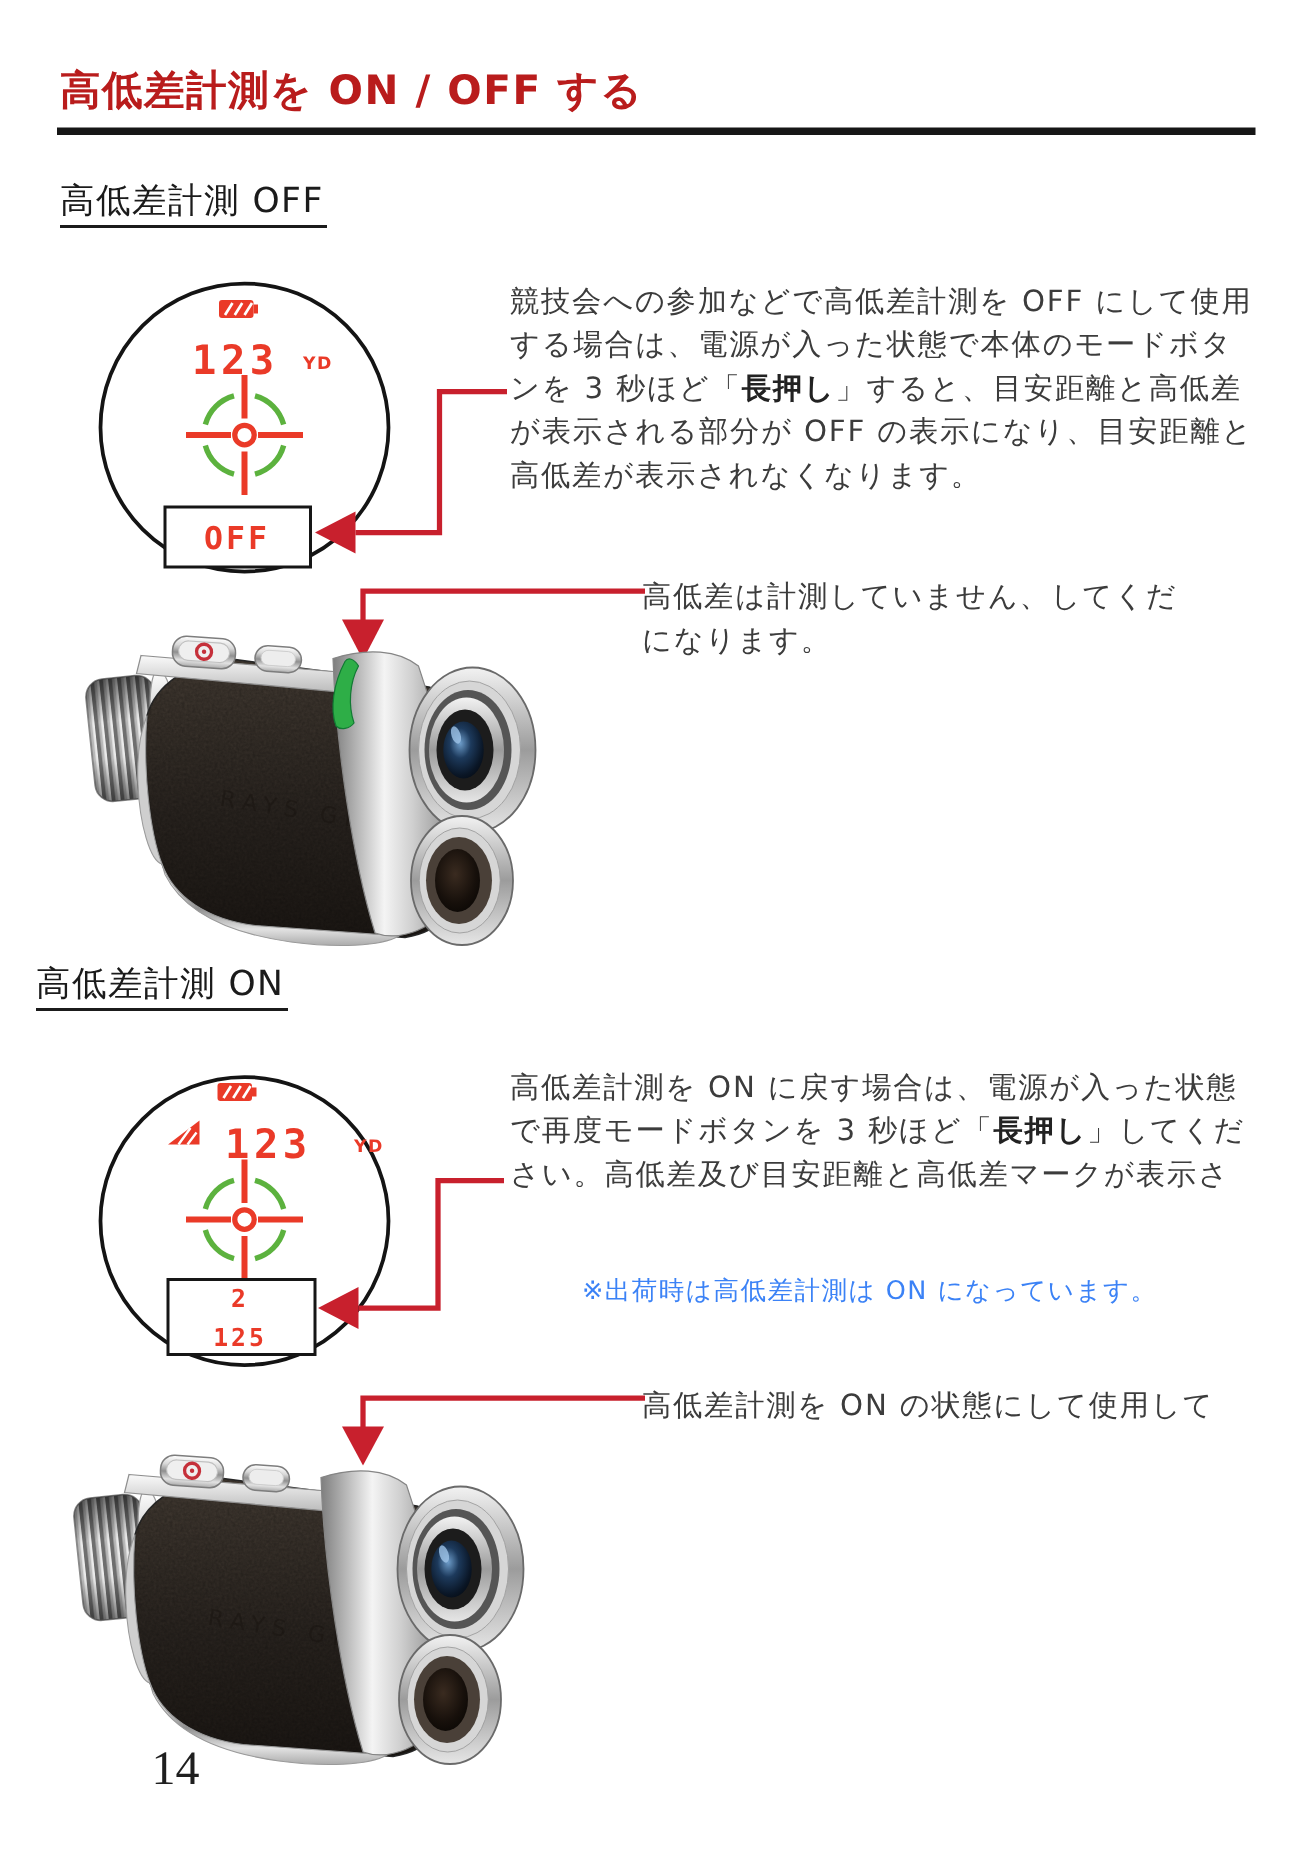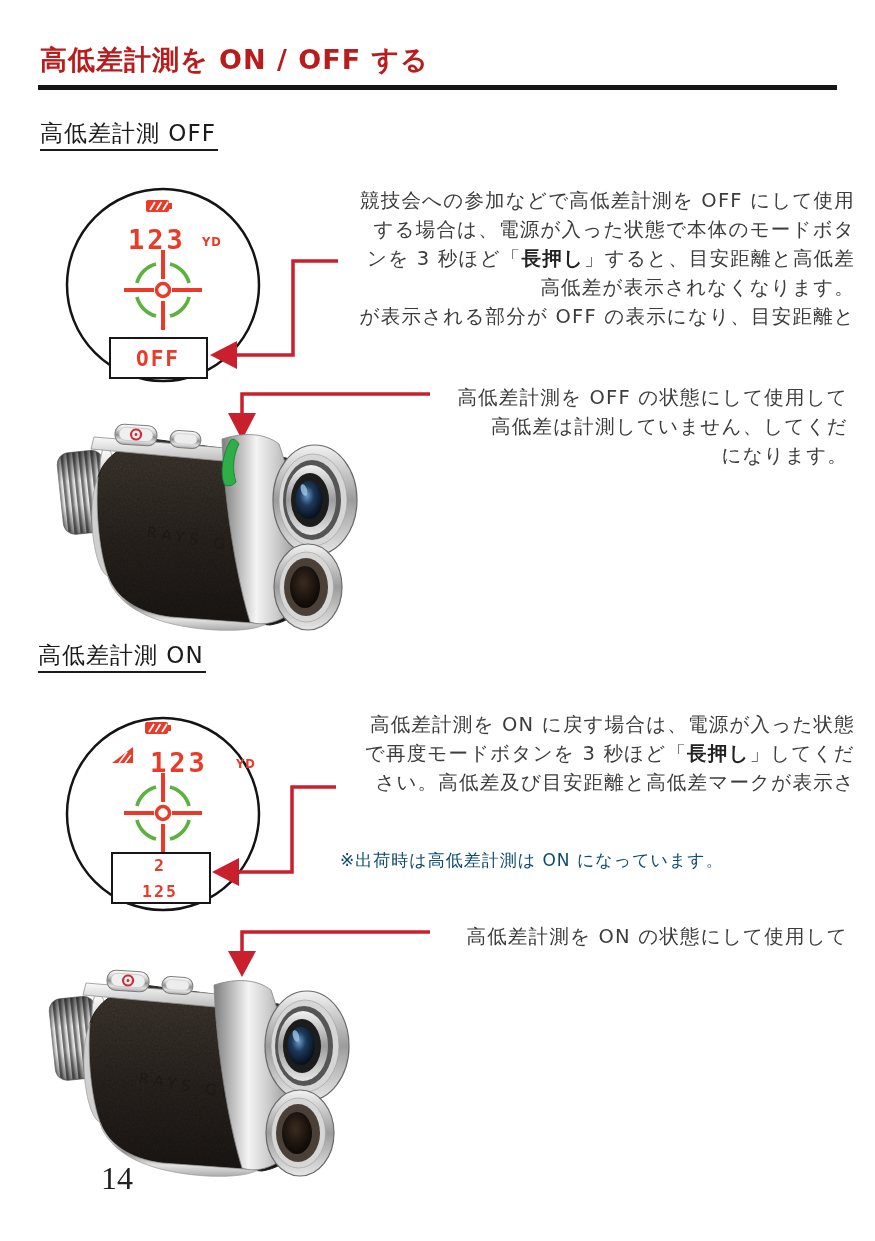--- a/index.html
+++ b/index.html
@@ -4,23 +4,23 @@
 <style>
   html,body{margin:0;padding:0;background:#ffffff;}
   #page{position:relative;width:875px;height:1241px;background:#fff;overflow:hidden;
         font-family:"DejaVu Sans",sans-serif;}
   .abs{position:absolute;}
   .title{left:40px;top:42px;font-size:27px;font-weight:700;color:#b91c1c;letter-spacing:1px;white-space:nowrap;}
   .rule{left:38px;top:85px;width:799px;height:5px;background:#161616;}
   .sec-head{font-size:23px;color:#1b1b1b;letter-spacing:1px;white-space:nowrap;
             border-bottom:2px solid #1b1b1b;padding:0 2px 3px 0;text-align:center;}
   .para{color:#3c3c3c;font-size:19.5px;line-height:29px;letter-spacing:1.2px;}
-  .para div{white-space:nowrap;height:29px;text-align:right;}
+  .para div{white-space:nowrap;height:29px;}
   .bd{font-weight:700;color:#222;font-family:Liberation Serif, serif;}
-  .note{color:#0c4a6e;font-size:17px;letter-spacing:1px;white-space:nowrap;}
+  .note{color:#3b82f6;font-size:17px;letter-spacing:1px;white-space:nowrap;margin-left:48px;}
   .pagenum{left:62px;top:1160px;font-family:"Liberation Serif",serif;font-size:32px;color:#1f1f1f;margin-left:39px;}
   svg{display:block;}
   .seg{font-family:"DejaVu Sans Mono",monospace;font-weight:700;}
 </style>
 </head>
 <body>
 
 <div id="page">
 
   <svg class="abs" style="left:0;top:0" width="875" height="1241" viewBox="0 0 875 1241" xmlns="http://www.w3.org/2000/svg" xmlns:xlink="http://www.w3.org/1999/xlink">
@@ -208,31 +208,30 @@
   <div class="abs rule"></div>
 
   <div class="abs" style="left:40px;top:118px">
     <span class="sec-head">高低差計測 OFF</span>
   </div>
 
   <div class="abs para" style="left:340px;top:186px;width:515px">
     <div><span>競技会への参加などで高低差計測を OFF にして使用</span><span class="bd"></span><span></span></div>
     <div><span>する場合は、電源が入った状態で本体のモードボタ</span><span class="bd"></span><span></span></div>
     <div><span>ンを 3 秒ほど「</span><span class="bd">長押し</span><span>」すると、目安距離と高低差</span></div>
+    <div><span>が表示される部分が OFF の表示になり、目安距離と</span><span class="bd"></span><span></span></div>
     <div><span>高低差が表示されなくなります。</span><span class="bd"></span><span></span></div>
-    <div><span>が表示される部分が OFF の表示になり、目安距離と</span><span class="bd"></span><span></span></div>
   </div>
 
   <div class="abs para" style="left:428px;top:383px;width:420px">
-    <div>高低差計測を OFF の状態にして使用して</div>
     <div>高低差は計測していません、してくだ</div>
     <div>になります。</div>
   </div>
 
-  <div class="abs" style="left:38px;top:640px">
+  <div class="abs" style="left:24px;top:640px">
     <span class="sec-head">高低差計測 ON</span>
   </div>
 
   <div class="abs para" style="left:340px;top:710px;width:515px">
     <div><span>高低差計測を ON に戻す場合は、電源が入った状態</span><span class="bd"></span><span></span></div>
     <div><span>で再度モードボタンを 3 秒ほど「</span><span class="bd">長押し</span><span>」してくだ</span></div>
     <div><span>さい。高低差及び目安距離と高低差マークが表示さ</span><span class="bd"></span><span></span></div>
   </div>
 
   <div class="abs note" style="left:340px;top:849px">※出荷時は高低差計測は ON になっています。</div>

